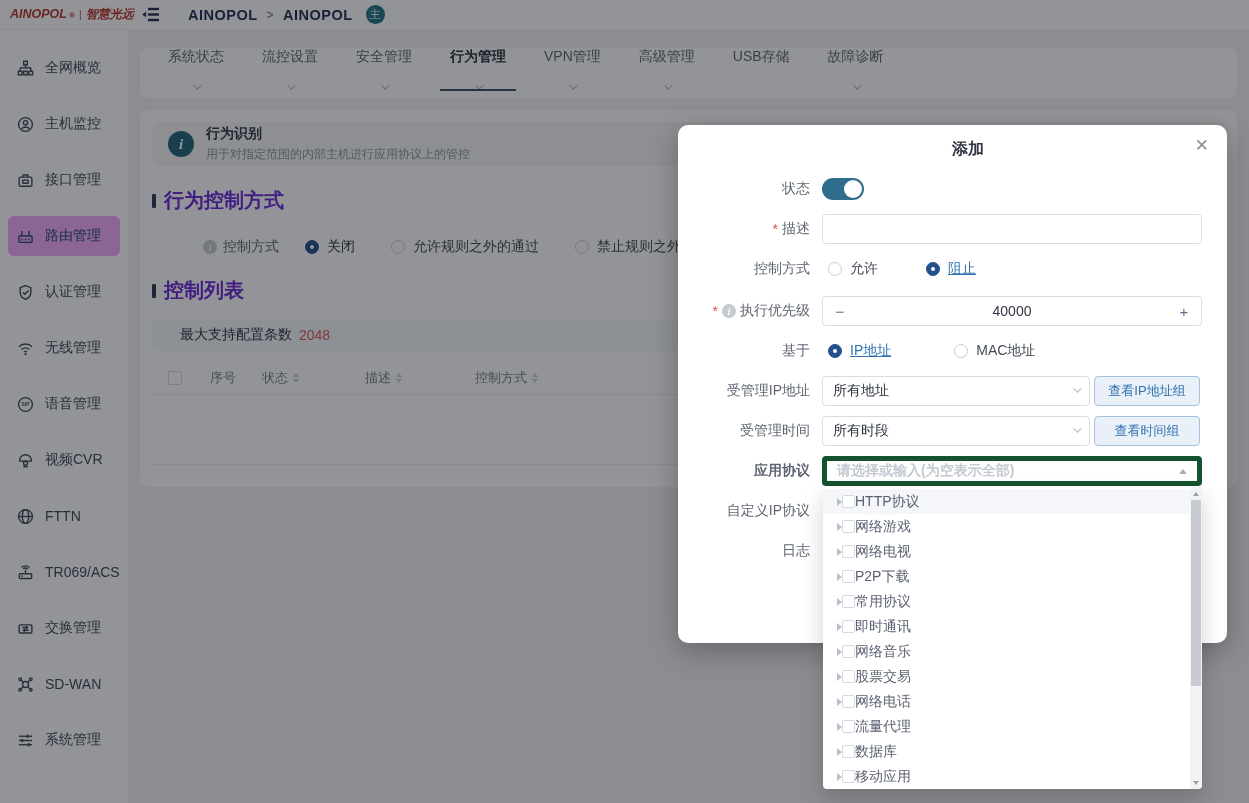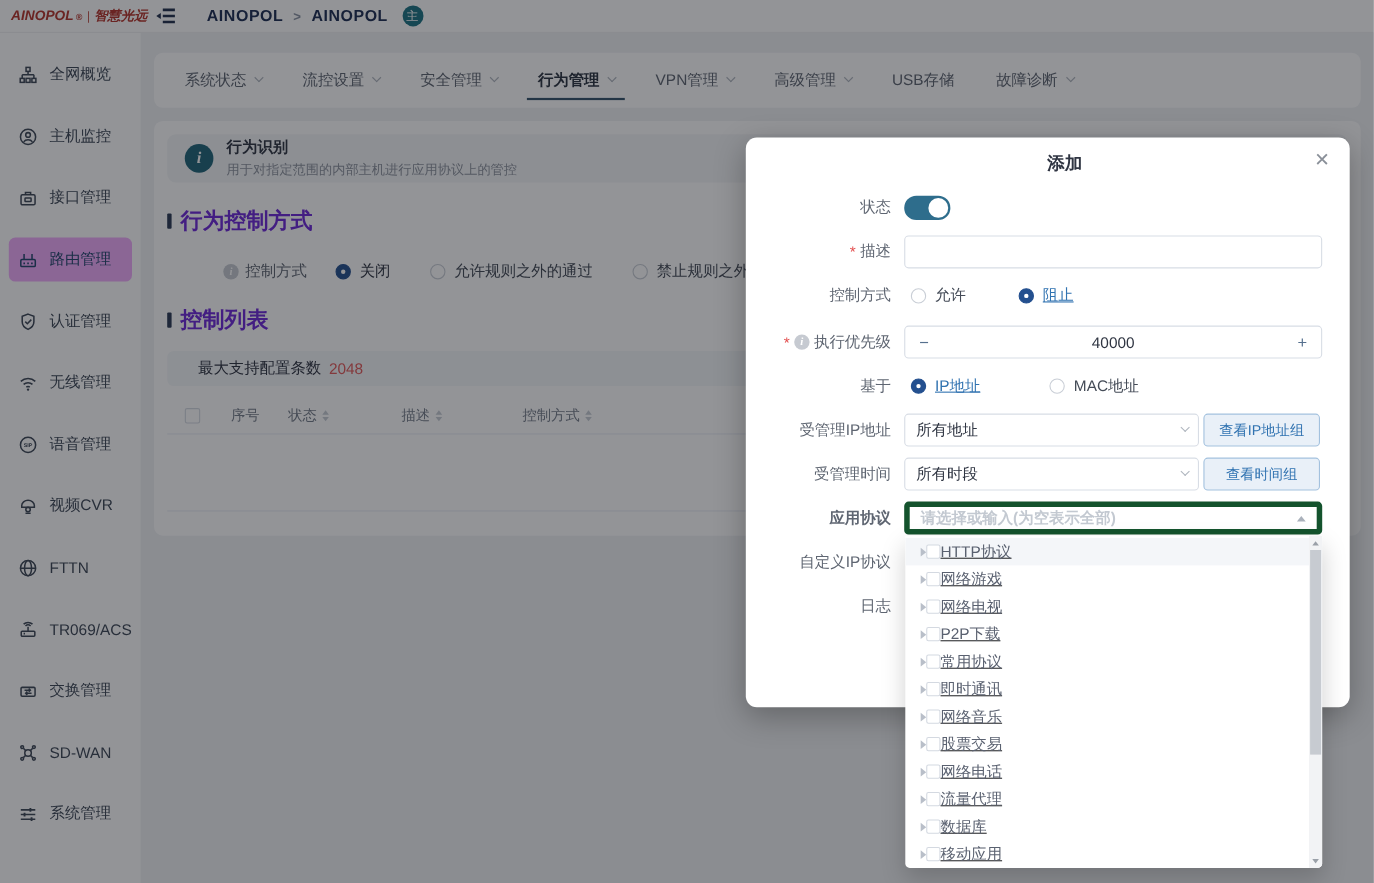--- a/index.html
+++ b/index.html
@@ -30,22 +30,22 @@
     padding-left:8px; color:#3d4756; border-radius:6px; cursor:pointer; }
   .side-item:first-child { margin-top:0; }
   .side-item .slabel { font-size:14px; white-space:nowrap; }
   .side-item.active { background:#f0abfc; color:#24466e; }
   .sicon { display:flex; align-items:center; justify-content:center; width:18px; height:18px; flex:none; }
 
   
   .main { position:absolute; left:128px; top:30px; right:0; bottom:0; background:#f0f2f5; }
   .tabs-card { position:absolute; left:12px; right:12px; top:18px; height:50px; background:#fff; border-radius:8px;
     display:flex; align-items:center; padding:0 28px; gap:38px; }
-  .tab { position:relative; height:100%; display:flex; align-items:center; gap:7px;
-    font-size:14px; color:#5f6672; cursor:pointer; white-space:nowrap; }
+  .tab { position:relative; height:100%; display:flex; align-items:center; gap:20px;
+    font-size:14px; color:#5f6672; cursor:pointer; white-space:nowrap;flex-direction:column; }
   .tab.active { color:#2b3340; font-weight:700; }
   .tab.active::after { content:""; position:absolute; left:-10px; right:-10px; bottom:7px; height:2px; background:#33536b; }
   .caret-down { width:6px; height:6px; border-right:1.5px solid #b0b6bf; border-bottom:1.5px solid #b0b6bf;
     transform:rotate(45deg) translateY(-2px); margin-top:-2px; }
 
   .content-card { position:absolute; left:12px; right:12px; top:80px; height:377px; background:#fff; border-radius:8px; }
   .banner { margin:12px; height:44px; background:#f4f6f8; border-radius:8px;
     display:flex; align-items:center; padding:0 16px; gap:12px; }
   .info-big { width:26px; height:26px; border-radius:50%; background:#1f6478; color:#fff; flex:none;
     display:flex; align-items:center; justify-content:center;
@@ -119,21 +119,21 @@
   .combo { width:100%; height:30px; border:5px solid #14532d; border-radius:4px; background:#fff;
     display:flex; align-items:center; padding:0 10px; cursor:pointer; }
   .combo .ph { color:#c3c9d1; }
   .caret-up-solid { margin-left:auto; width:0; height:0; border-left:4px solid transparent; border-right:4px solid transparent;
     border-bottom:5px solid #aab1bb; }
 
   
   .dropdown { position:absolute; left:823px; top:487px; width:379px; height:302px; background:#fff; z-index:12;
     box-shadow:0 10px 22px rgba(0,0,0,.18); border-radius:0 0 4px 4px; overflow:hidden; }
   .dd-list { position:absolute; left:0; top:2px; right:12px; bottom:0; }
-  .dd-item { height:25px; display:flex; align-items:center; padding-left:14px; gap:0; cursor:pointer;text-decoration:underline; }
+  .dd-item { height:25px; display:flex; align-items:center; padding-left:14px; gap:0; cursor:pointer; }
   .dd-item.hover { background:#f4f6f9; }
   .dd-caret { width:0; height:0; border-top:4px solid transparent; border-bottom:4px solid transparent;
     border-left:5px solid #b9bfc9; flex:none; }
   .dd-check { width:13px; height:13px; border:1px solid #d4d9e1; border-radius:2px; background:#fff; flex:none; }
   .dd-text { font-size:14px; color:#5a6170; white-space:nowrap; }
   .scrollbar { position:absolute; right:0; top:0; bottom:0; width:12px; background:#f2f3f5; }
   .sb-arrow { position:absolute; left:0; width:12px; height:13px; display:flex; align-items:center; justify-content:center; cursor:pointer; }
   .sb-arrow.up { top:0; } .sb-arrow.down { bottom:0; }
   .sb-tri-up { width:0; height:0; border-left:3.5px solid transparent; border-right:3.5px solid transparent; border-bottom:4.5px solid #9aa0a8; }
   .sb-tri-dn { width:0; height:0; border-left:3.5px solid transparent; border-right:3.5px solid transparent; border-top:4.5px solid #9aa0a8; }

